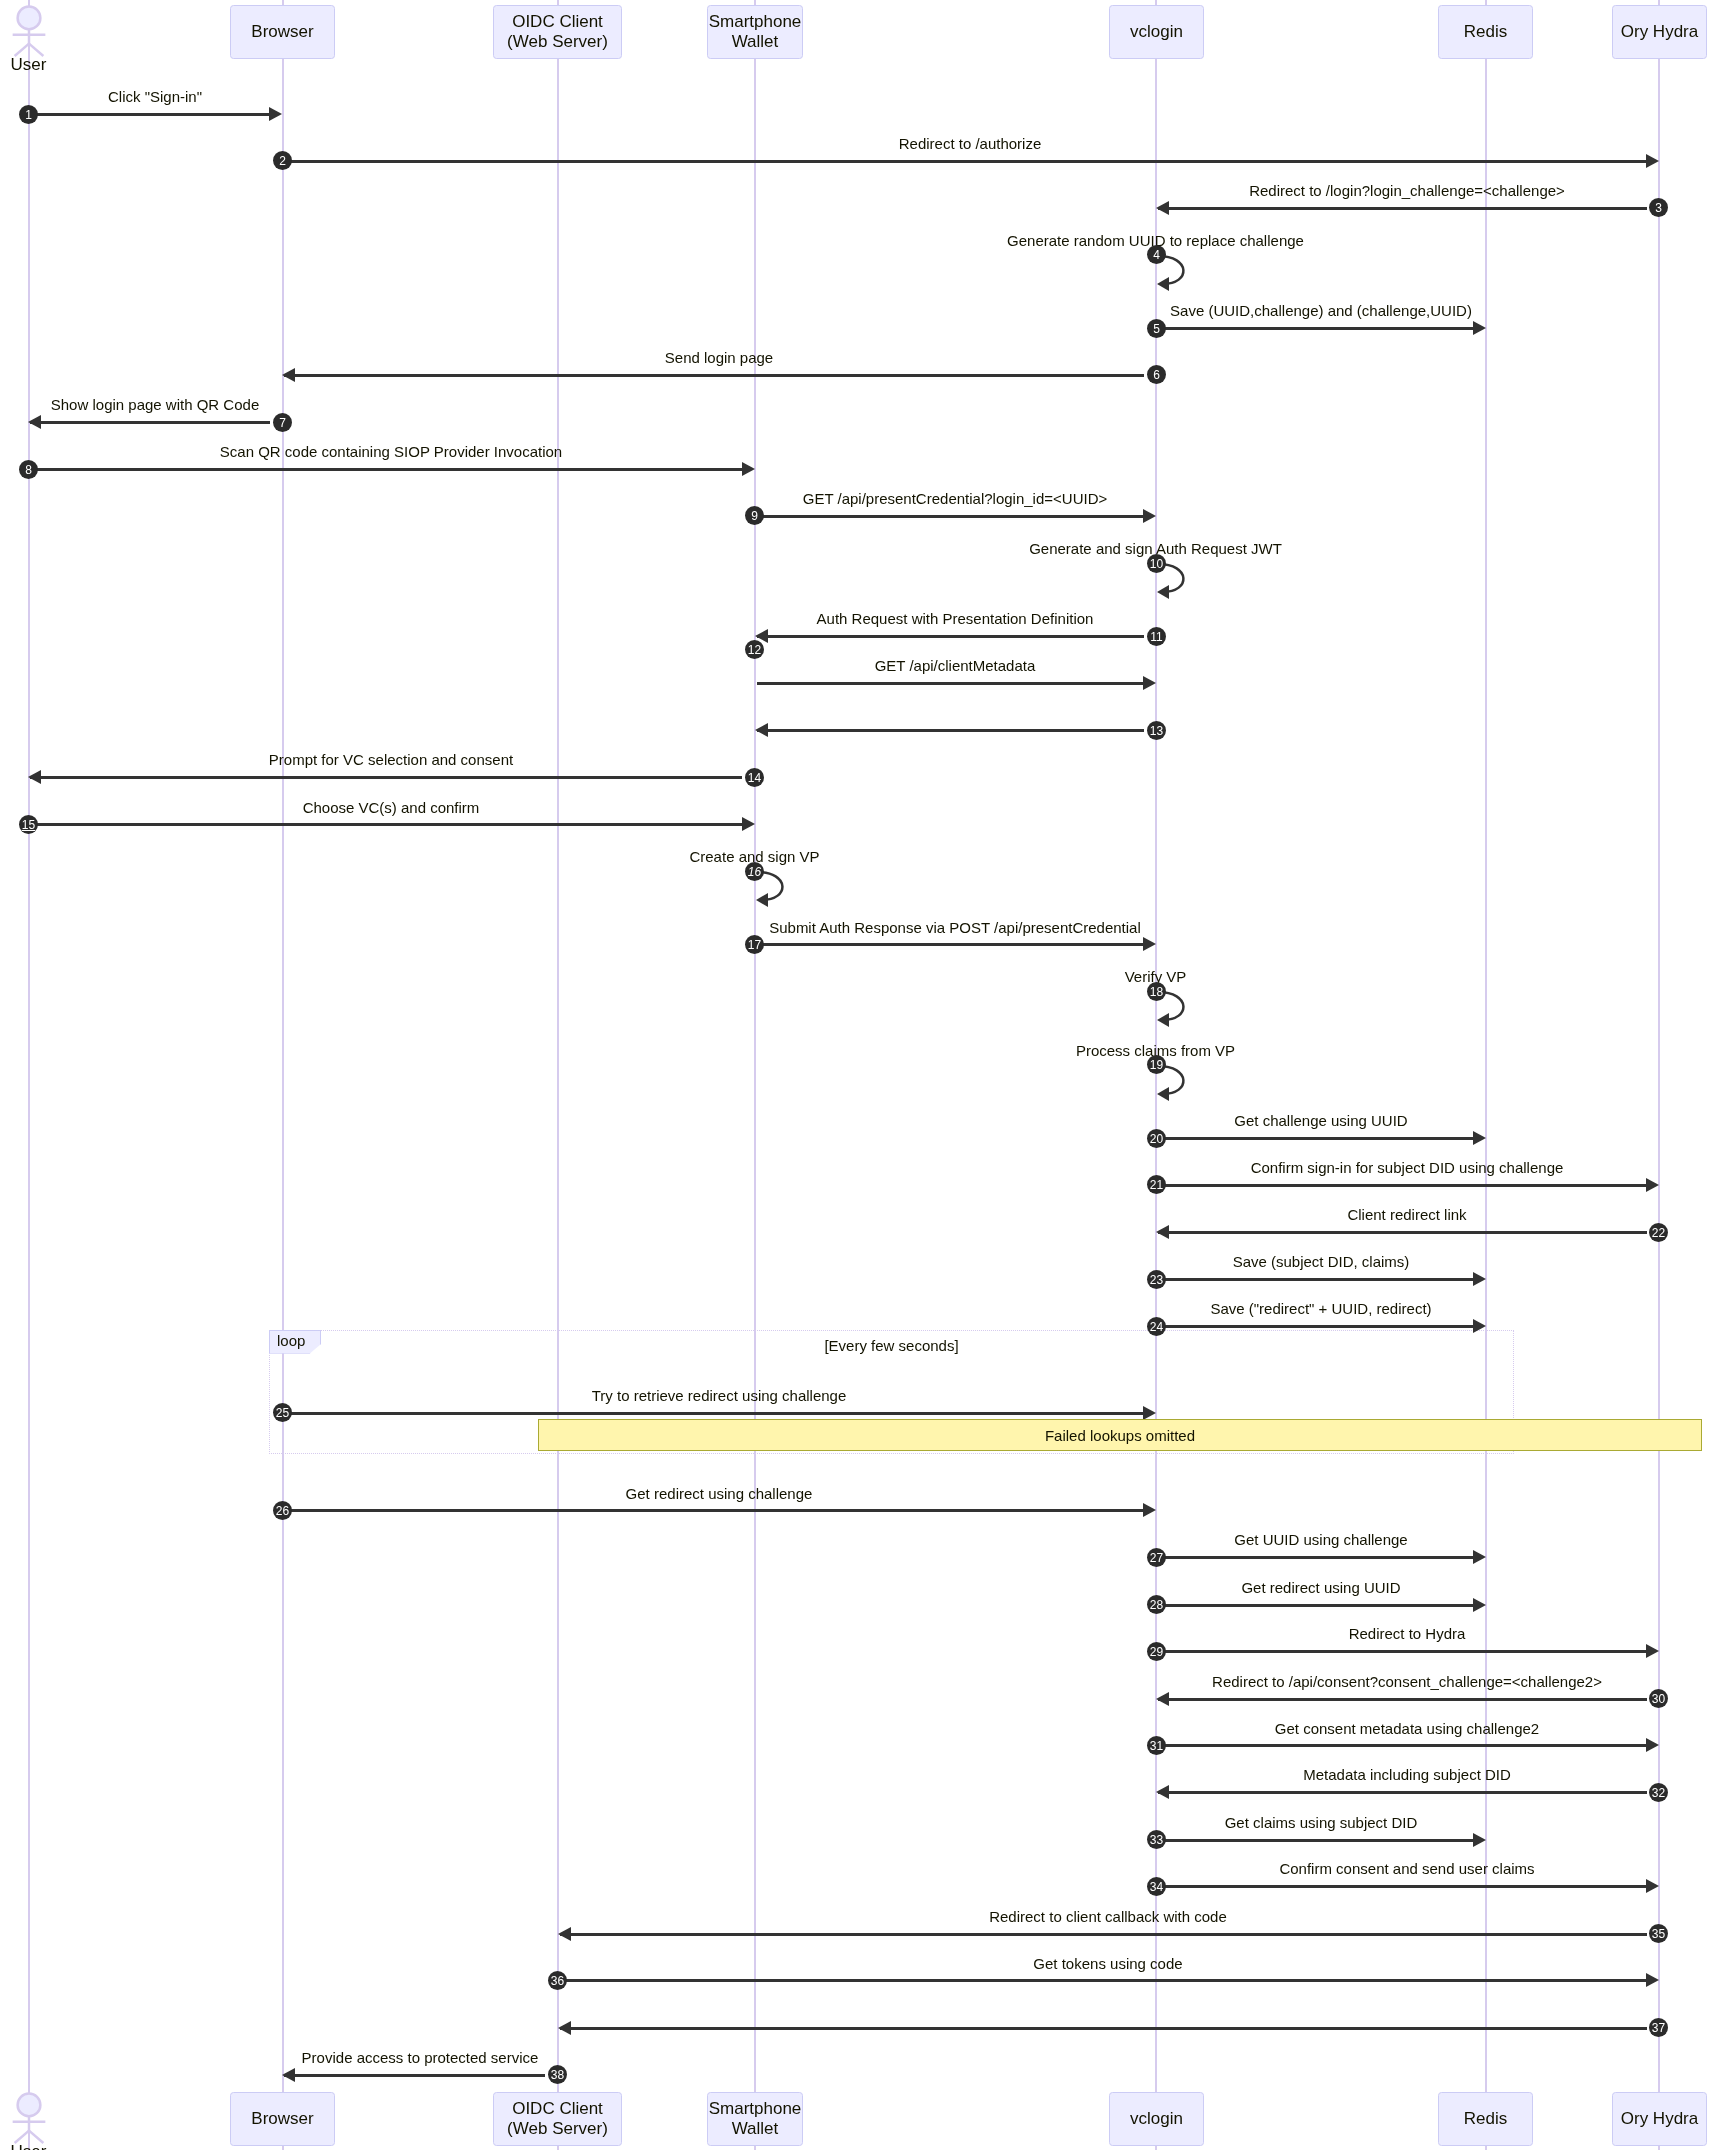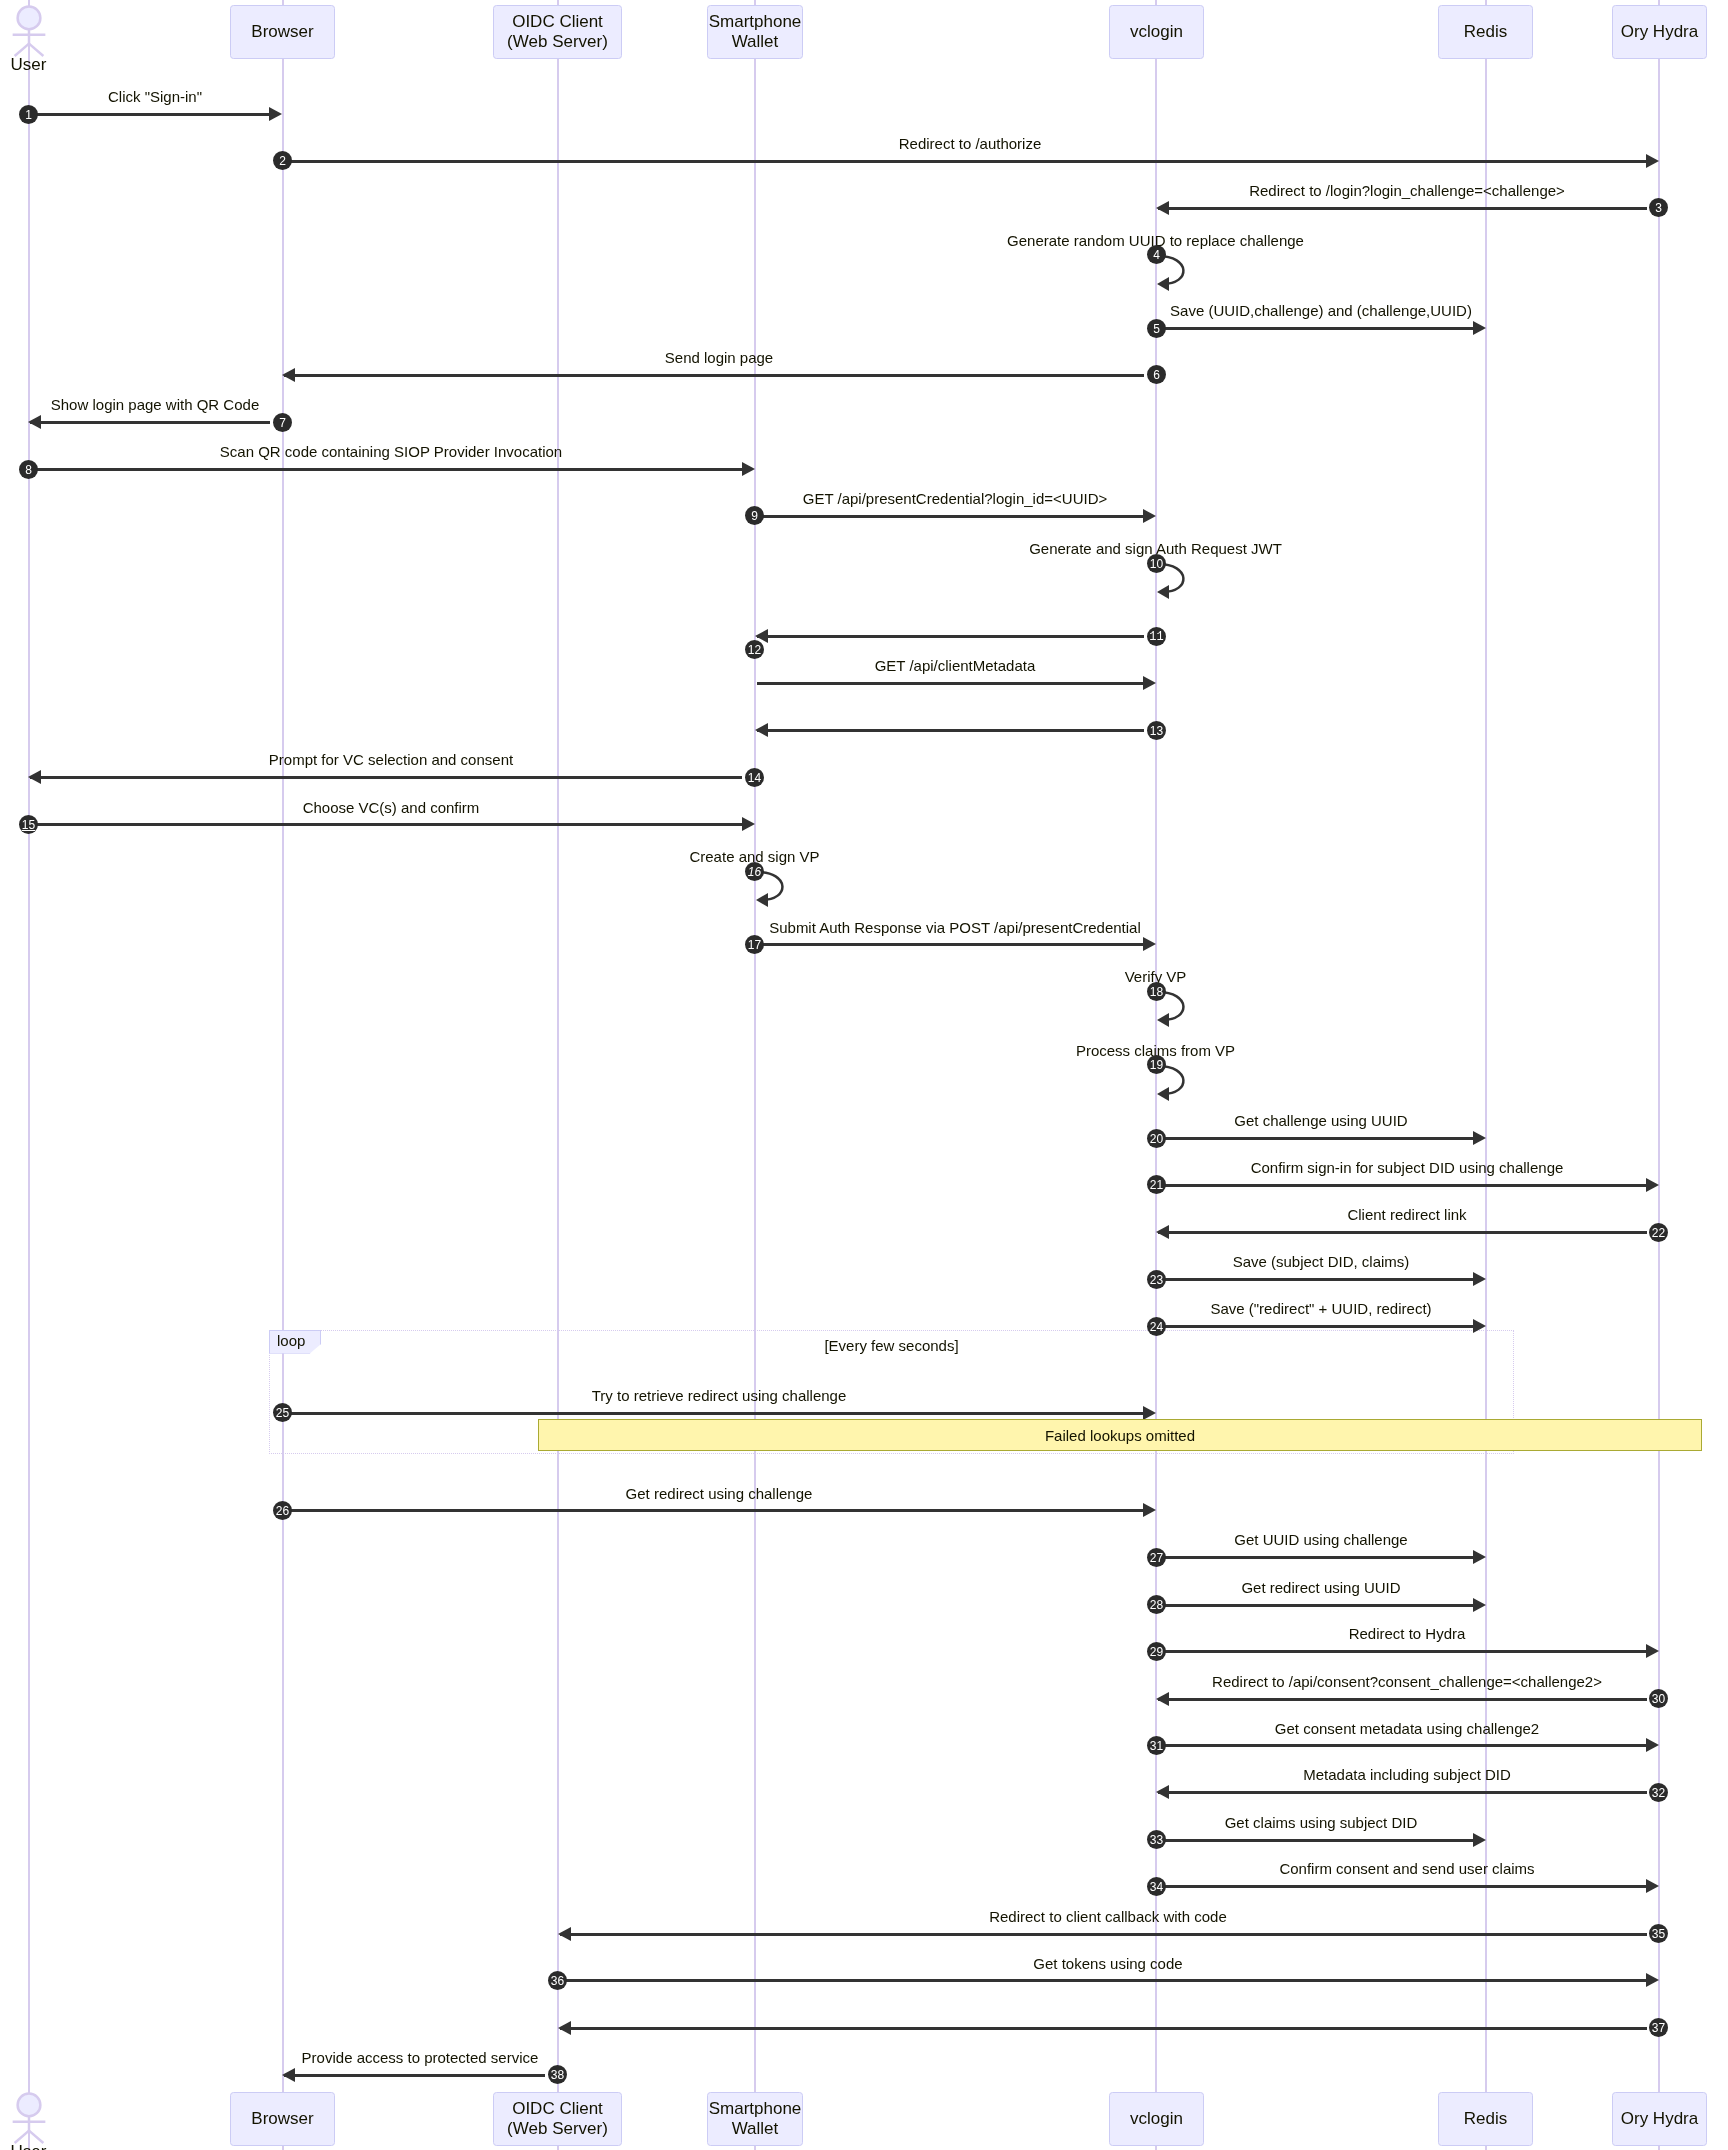--- a/index.html
+++ b/index.html
@@ -291,21 +291,22 @@
         <path d="M4 6 C 70 6, 70 62, 14 62" fill="none" stroke="#333" stroke-width="5"></path>
         <polygon points="26,48 2,62 26,76" fill="#333"></polygon>
       </svg>
     </div>
     <div class="msg-label" style="left: 857px; width: 597px; top: 540px;">Generate and sign Auth Request JWT</div>
     <div class="seqnum" style="left: 1147px; top: 554px; position: absolute; transform: none;">10</div>
     <div class="msg" style="left: 0px; top: 636px;">
       <div class="msg-line" style="left: 757px; width: 387px;"></div>
       <div class="arrowhead arrow-left" style="left: 755px;"></div>
     </div>
-    <div class="seqnum" style="left: 1147px; top: 627px; font-family: Liberation Mono, monospace;">11</div>
+    <div class="msg-label" style="left: 507px; width: 896px; top: 610px;">Auth Request with Presentation Definition</div>
+    <div class="seqnum" style="left: 1147px; top: 627px;">11</div>
     <div class="msg" style="left: 0px; top: 683px;">
       <div class="msg-line" style="left: 757px; width: 387px;"></div>
       <div class="arrowhead arrow-right" style="left: 1143px;"></div>
     </div>
     <div class="msg-label" style="left: 507px; width: 896px; top: 657px;">GET /api/clientMetadata</div>
     <div class="seqnum" style="left: 745px; top: 640px;">12</div>
     <div class="msg" style="left: 0px; top: 730px;">
       <div class="msg-line" style="left: 757px; width: 387px;"></div>
       <div class="arrowhead arrow-left" style="left: 755px;"></div>
     </div>

